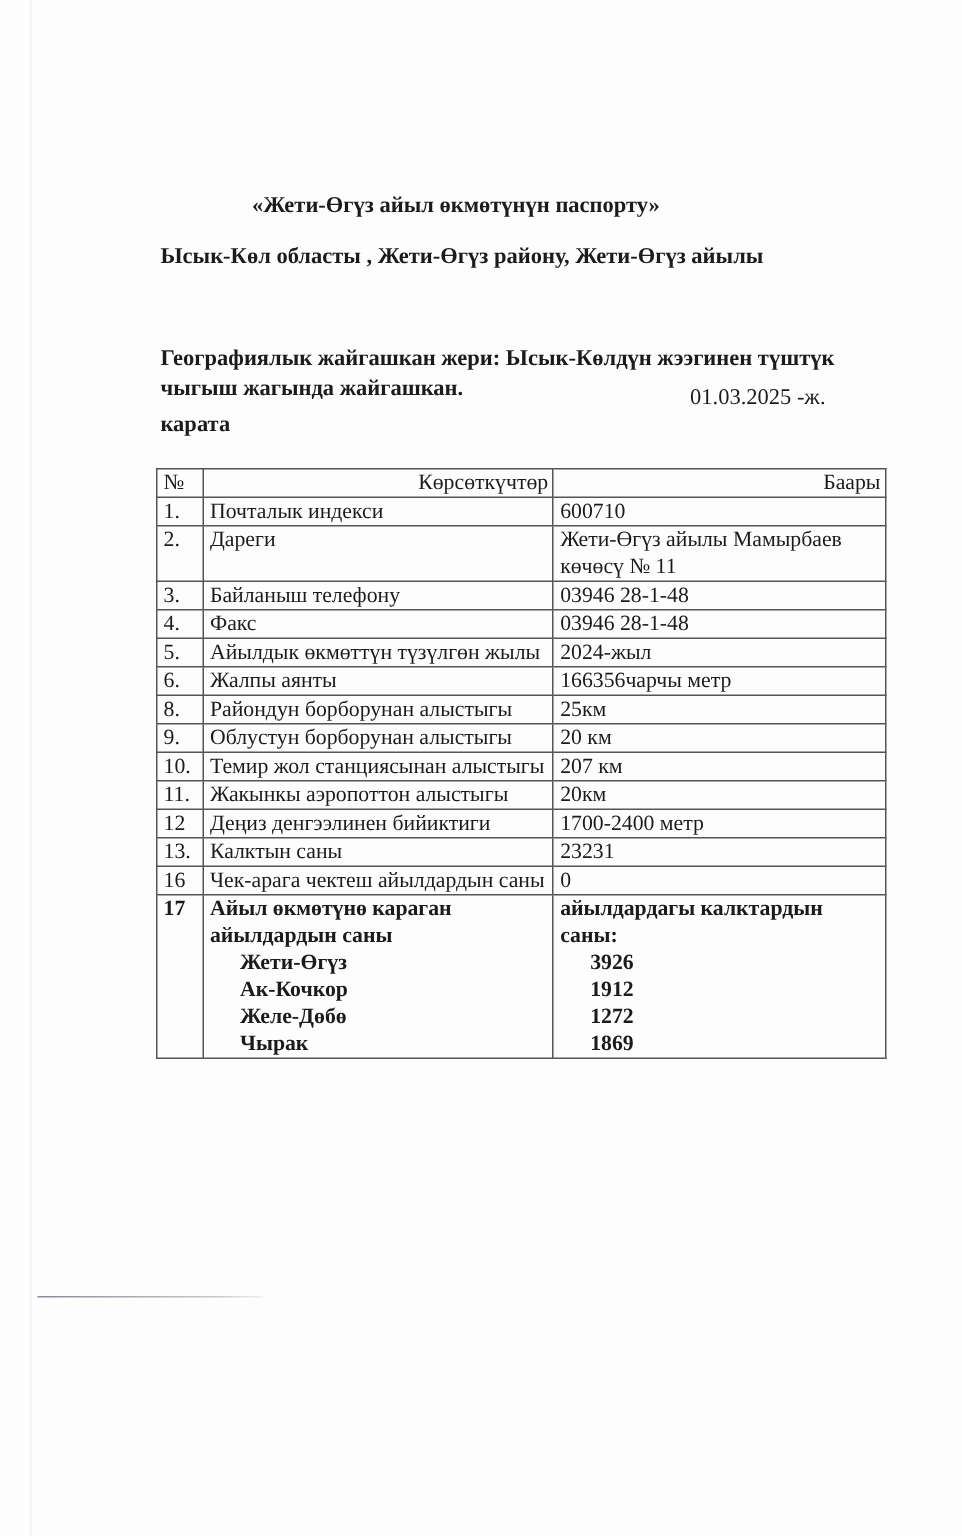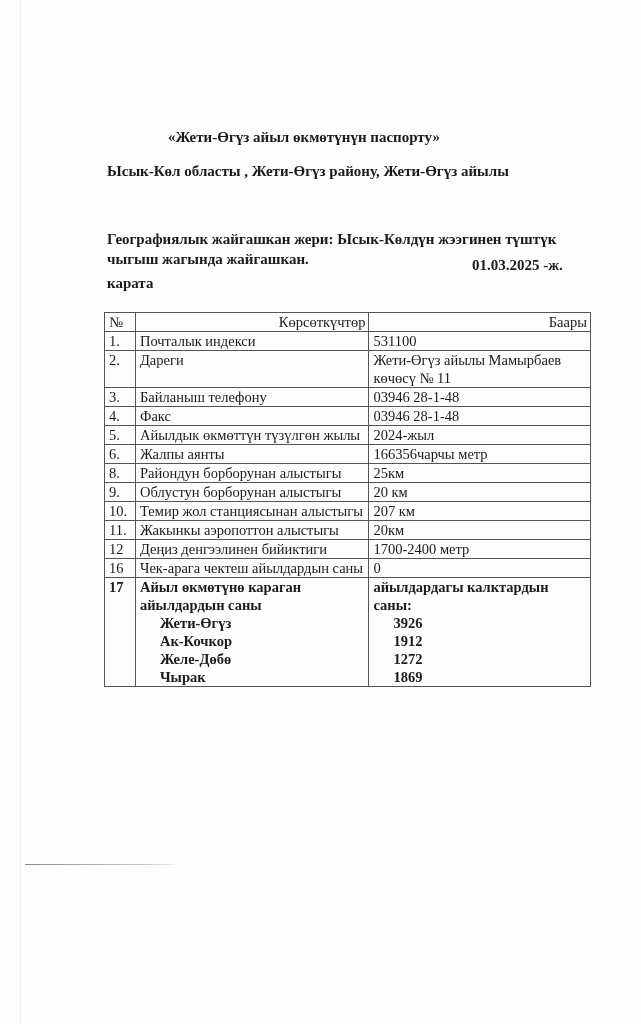--- a/index.html
+++ b/index.html
@@ -5,21 +5,21 @@
   html, body { margin: 0; padding: 0; }
   body {
     width: 641px; height: 1024px; background: #fdfdfd; position: relative;
     font-family: "Liberation Serif", serif; color: #1b1b1b; overflow: hidden;
   }
   .scan-line-left { position: absolute; left: 20px; top: 0; width: 1px; height: 1024px; background: #f1f1f1; }
   .abs { position: absolute; white-space: nowrap; }
   .title { left: 168px; top: 129px; font-size: 15px; font-weight: bold; }
   .region { left: 107px; top: 163px; font-size: 15px; font-weight: bold; }
   .geo { left: 107px; top: 201px; font-size: 15px; font-weight: bold; line-height: 20px; white-space: normal; width: 470px; margin-top: 28px; }
-  .date { left: 460px; top: 257px; font-size: 15px; font-weight: bold; margin-left: 12px; }
+  .date { left: 460px; top: 257px; font-size: 15px; font-weight: normal; }
   .asof { left: 107px; top: 275px; font-size: 15px; font-weight: bold; }
   table.passport {
     position: absolute; left: 104px; top: 312px; width: 487px;
     border-collapse: collapse; font-size: 14.5px; line-height: 18px;
   }
   table.passport td, table.passport th {
     border: 1px solid #555; padding: 0 3px 0 4px; vertical-align: top; font-weight: normal; text-align: left;
   }
   table.passport th { text-align: right; }
   col.c1 { width: 31px; } col.c2 { width: 234px; } col.c3 { width: 222px; }
@@ -49,21 +49,21 @@
     <tr>
       <th style="text-align:left">№</th>
       <th>Көрсөткүчтөр</th>
       <th>Баары</th>
     </tr>
   </thead>
   <tbody id="rows">
       <tr>
         <td>1.</td>
         <td>Почталык индекси</td>
-        <td>531100</td>
+        <td>600710</td>
       </tr>
       <tr>
         <td>2.</td>
         <td>Дареги</td>
         <td>Жети-Өгүз айылы Мамырбаев көчөсү № 11</td>
       </tr>
       <tr>
         <td>3.</td>
         <td>Байланыш телефону</td>
         <td>03946 28-1-48</td>
@@ -102,20 +102,25 @@
         <td>11.</td>
         <td>Жакынкы аэропоттон алыстыгы</td>
         <td>20км</td>
       </tr>
       <tr>
         <td>12</td>
         <td>Деңиз денгээлинен бийиктиги</td>
         <td>1700-2400 метр</td>
       </tr>
       <tr>
+        <td>13.</td>
+        <td>Калктын саны</td>
+        <td>23231</td>
+      </tr>
+      <tr>
         <td>16</td>
         <td>Чек-арага чектеш айылдардын саны</td>
         <td>0</td>
       </tr>
     </tbody>
   <tbody>
     <tr class="bold">
       <td>17</td>
       <td>
         <span>Айыл  өкмөтүнө караган айылдардын саны</span>

